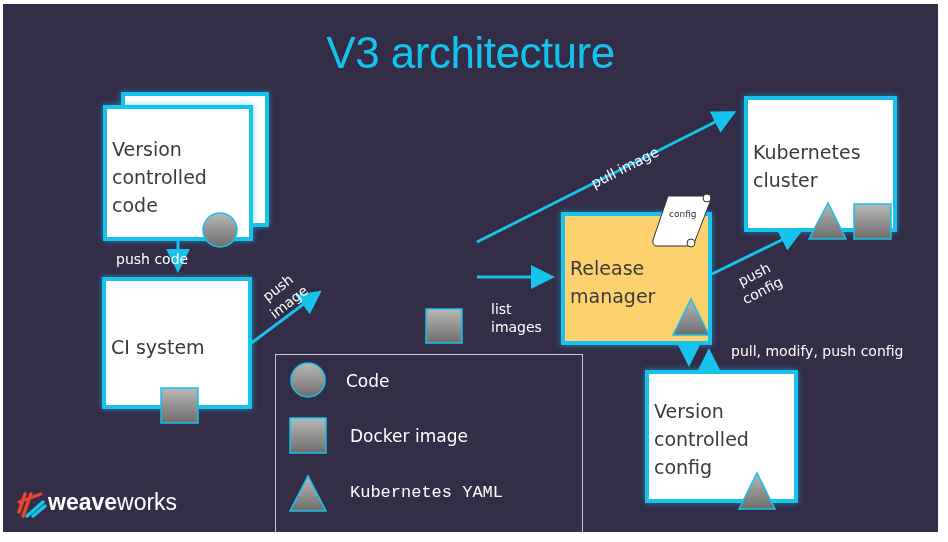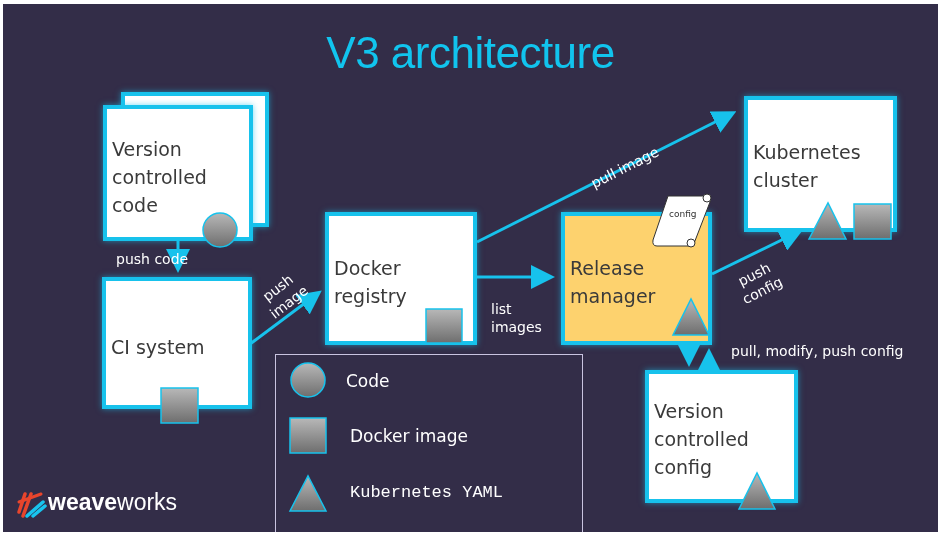--- a/index.html
+++ b/index.html
@@ -27,24 +27,20 @@
   <div class="box" style="left:100px;top:101px;width:150px;height:136px;">
     <div class="box-label" style="top:26px;">Version
 controlled
 code</div>
   </div>
 
   <div class="box" style="left:99px;top:273px;width:150px;height:132px;">
     <div class="box-label" style="top:52px;">CI system</div>
   </div>
 
-  <div class="box" style="left:322px;top:208px;width:152px;height:133px;">
-    <div class="box-label" style="top:38px;">Docker
-registry</div>
-  </div>
 
   <div class="box yellow" style="left:558px;top:208px;width:151px;height:133px;">
     <div class="box-label" style="top:38px;">Release
 manager</div>
   </div>
 
   <div class="box" style="left:741px;top:92px;width:153px;height:136px;">
     <div class="box-label" style="top:38px;">Kubernetes
 cluster</div>
   </div>

